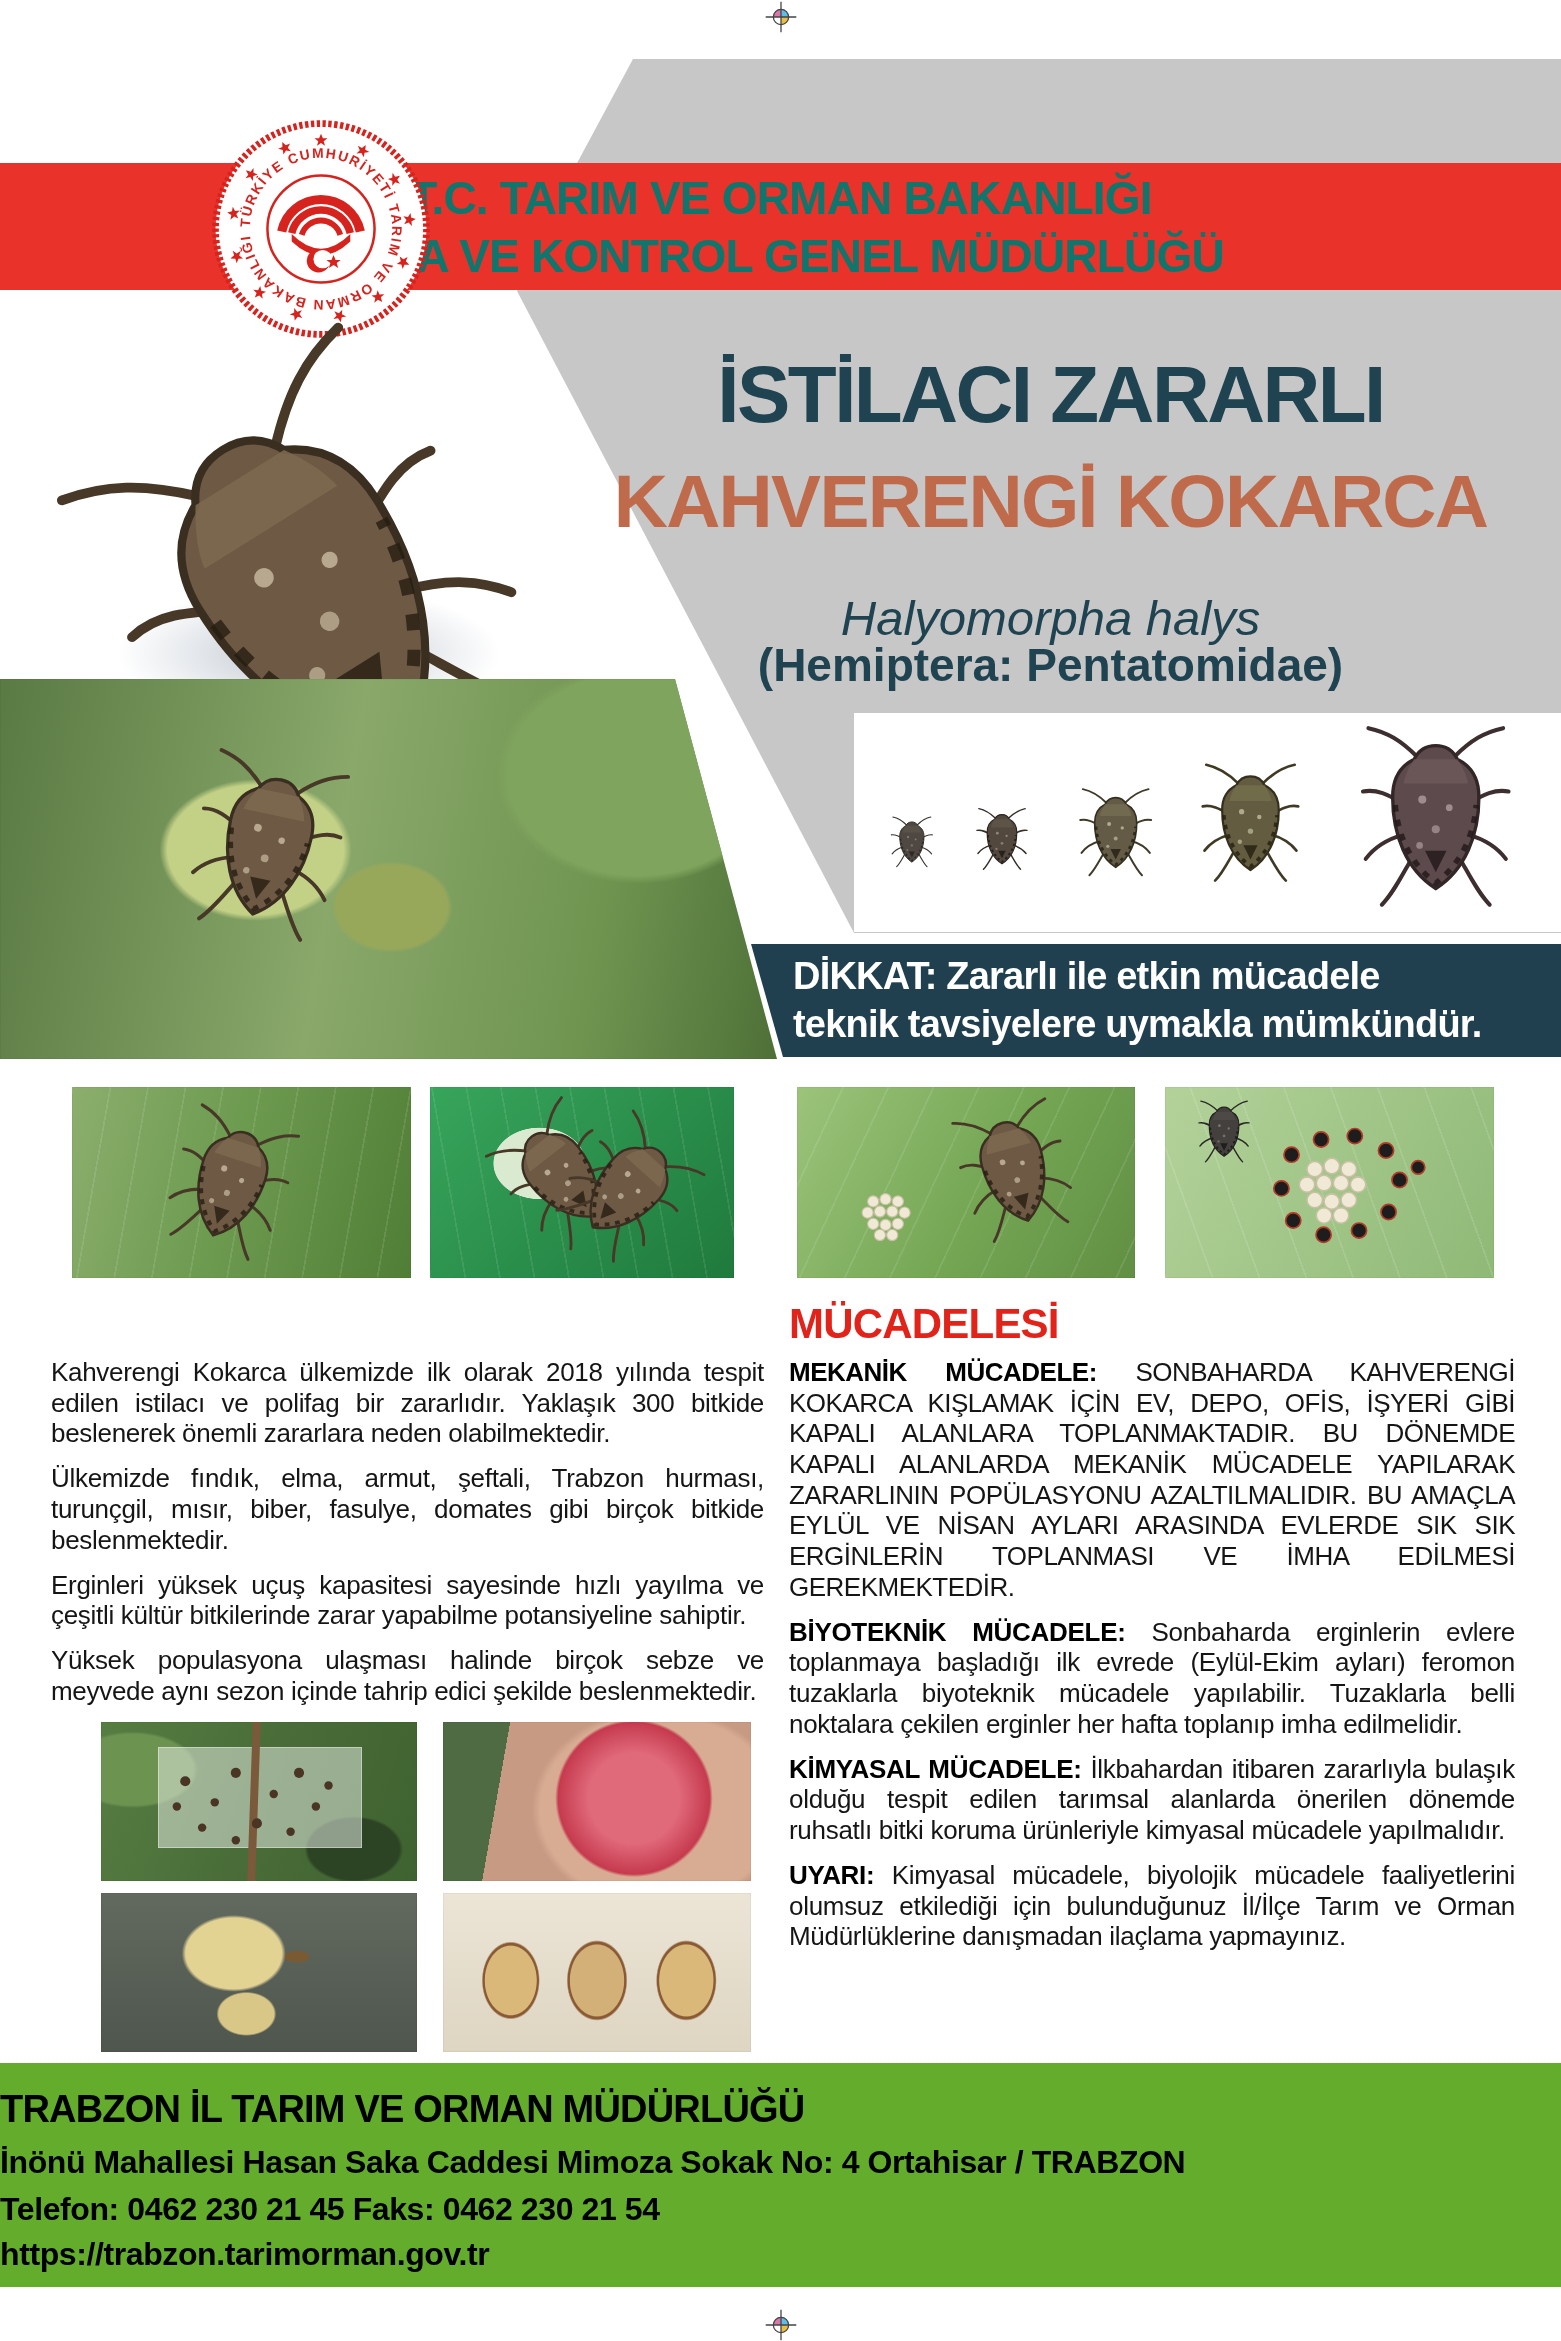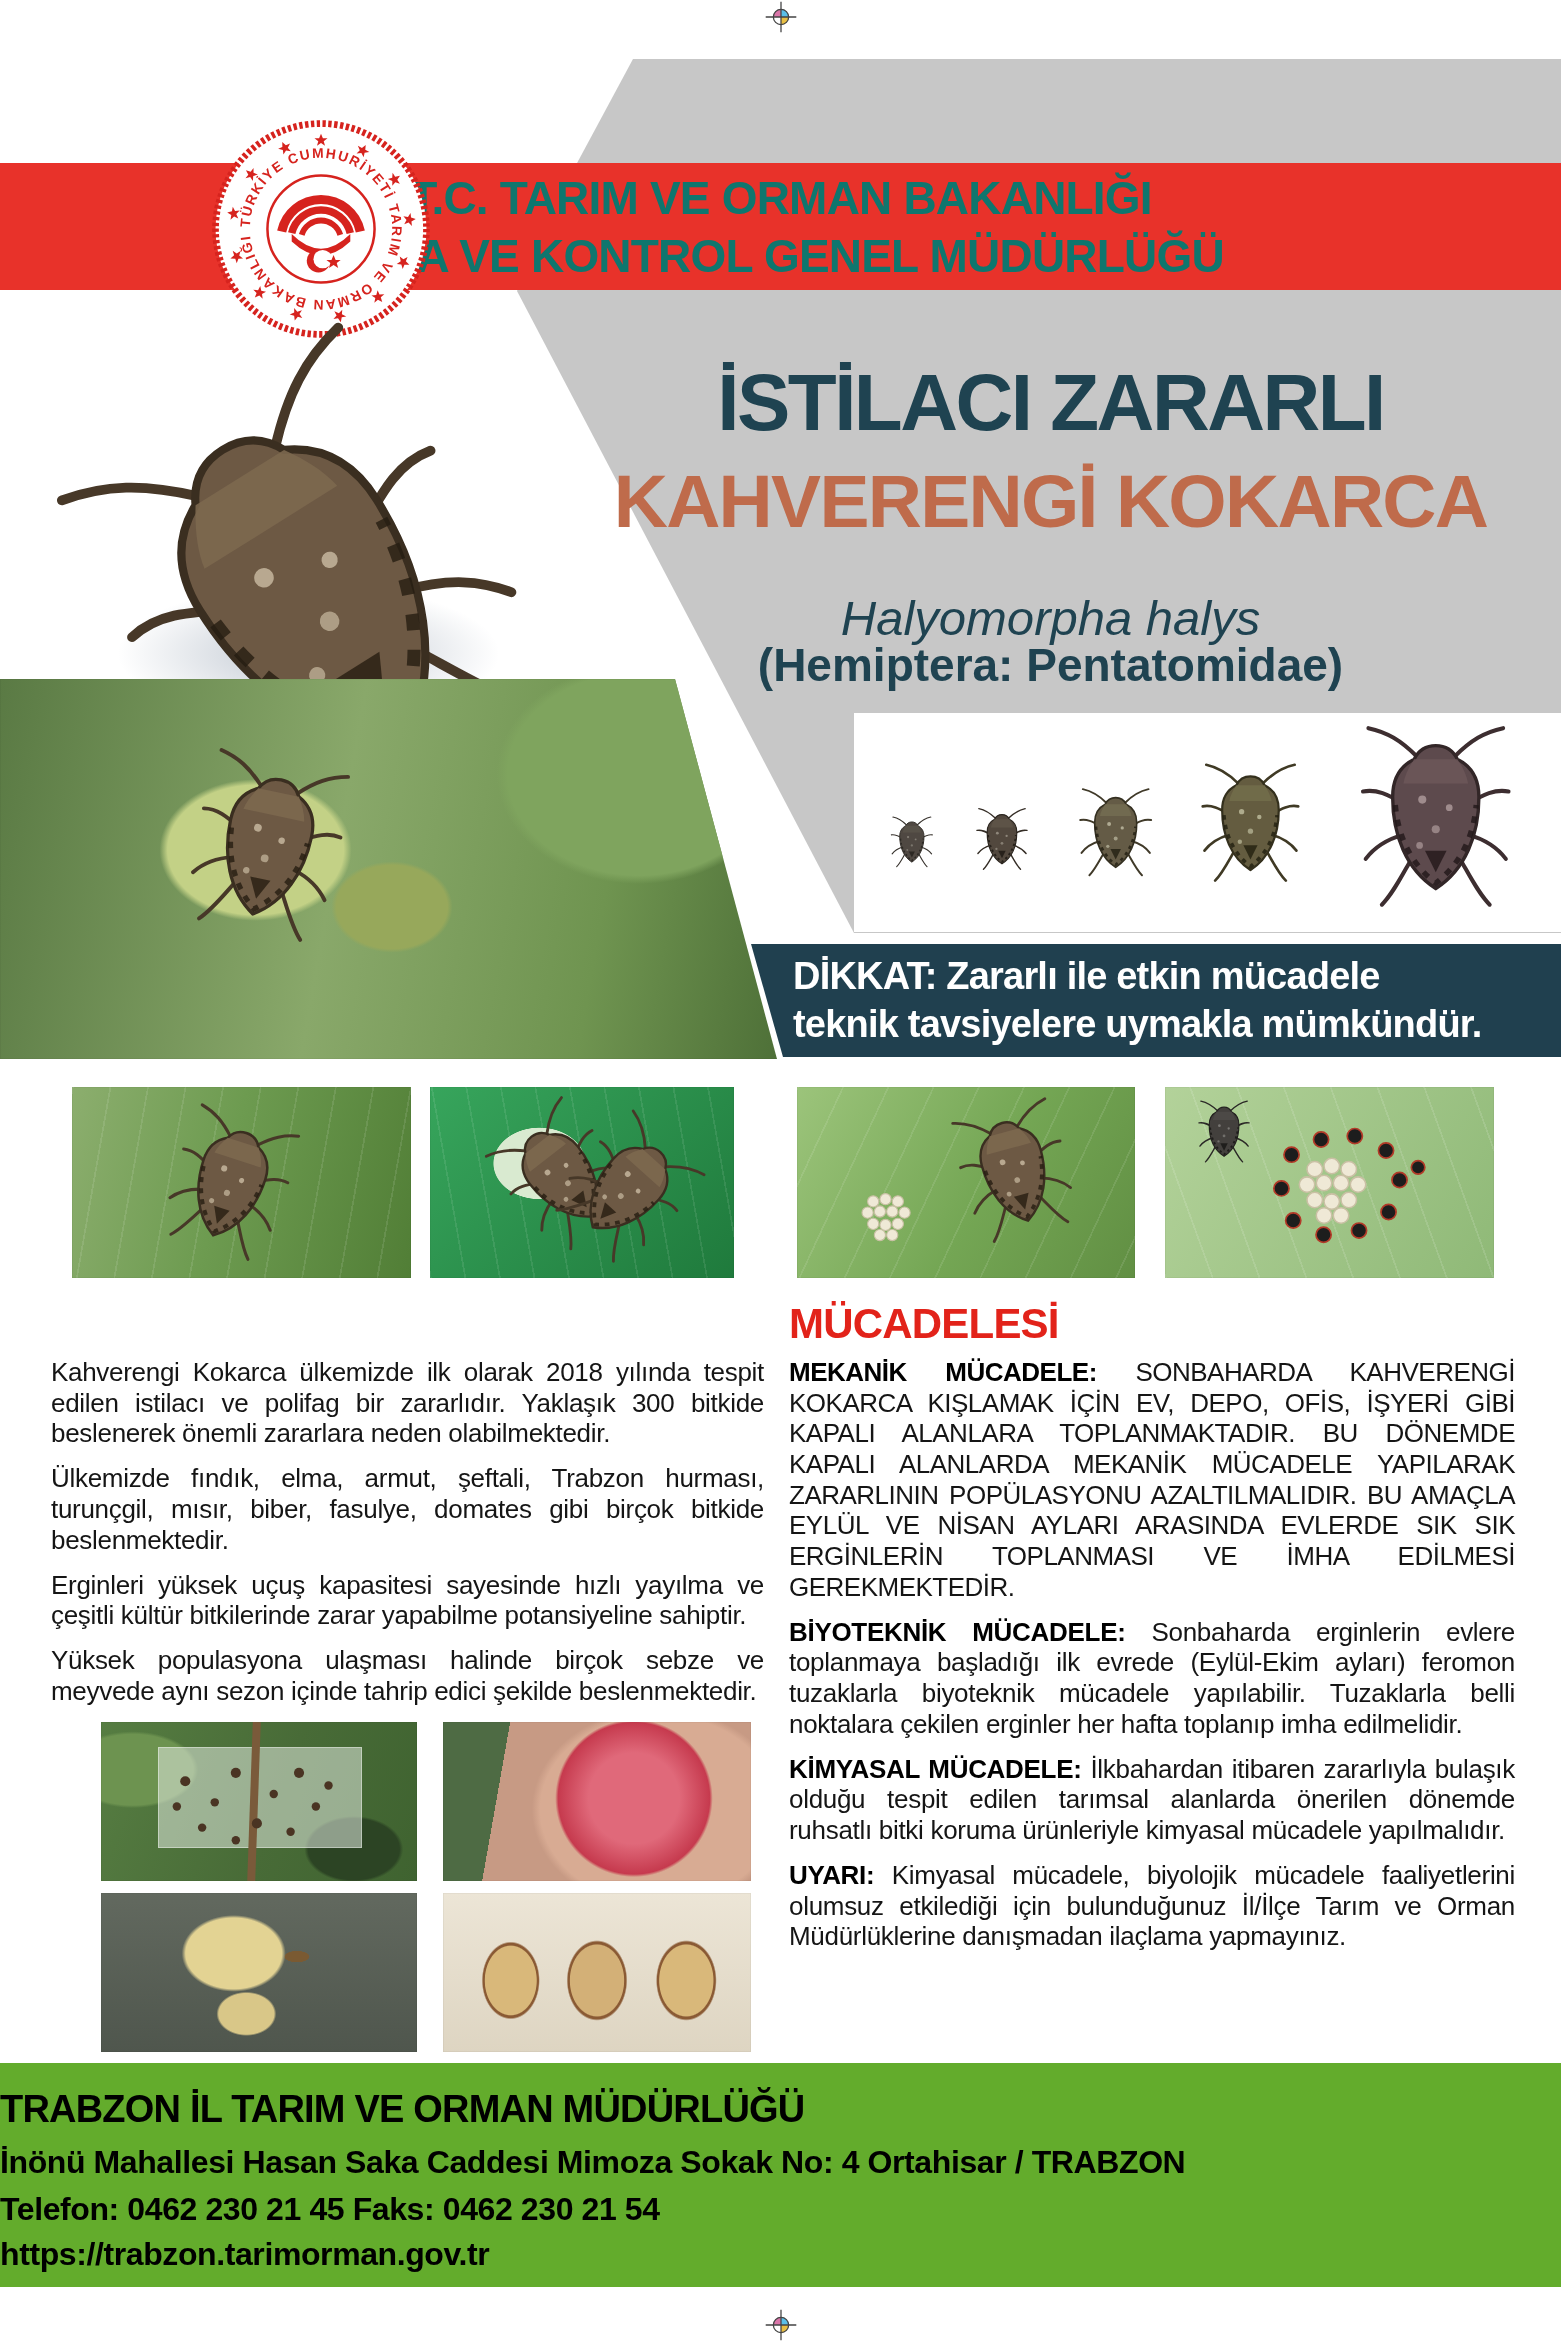--- a/index.html
+++ b/index.html
@@ -7,21 +7,21 @@
           font-family:"Liberation Sans","DejaVu Sans",sans-serif;}
   .abs{position:absolute;}
   
   .gray-panel{left:0;top:0;width:1561px;height:2342px;background:#c7c7c7;
     clip-path:polygon(633px 59px,1561px 59px,1561px 933px,854px 933px,517px 291px,576px 165px);}
   .red-band{left:0;top:163px;width:1561px;height:127px;background:#e8322a;}
   .band-text{left:0;top:169px;width:1561px;box-sizing:border-box;
     text-align:center;color:#0f766e;font-weight:bold;font-size:46px;line-height:58px;letter-spacing:-0.8px;}
   
   .t{left:540px;width:1021px;text-align:center;color:#1f4351;}
-  .t1{top:349px;font-size:80px;font-weight:bold;letter-spacing:-2.5px;margin-top:8px;}
+  .t1{top:349px;font-size:80px;font-weight:bold;letter-spacing:-2.5px;}
   .t2{top:458px;font-size:75px;font-weight:bold;letter-spacing:-1.7px;color:#bf6b4b;}
   .t3{top:574px;font-size:49px;font-style:italic;margin-top:16px;}
   .t4{top:638px;font-size:46px;font-weight:bold;}
   
   .dikkat{left:0;top:0;width:1561px;height:2342px;background:#20404f;
     clip-path:polygon(751px 944px,1561px 944px,1561px 1057px,783px 1057px);}
   .dikkat-text{left:793px;top:952px;width:743px;text-align:left;color:#ffffff;
     font-weight:bold;font-size:38px;line-height:48px;letter-spacing:-0.8px;}
   
   .photo{box-shadow:0 0 0 0.8px rgba(0,0,0,.05) inset;}

